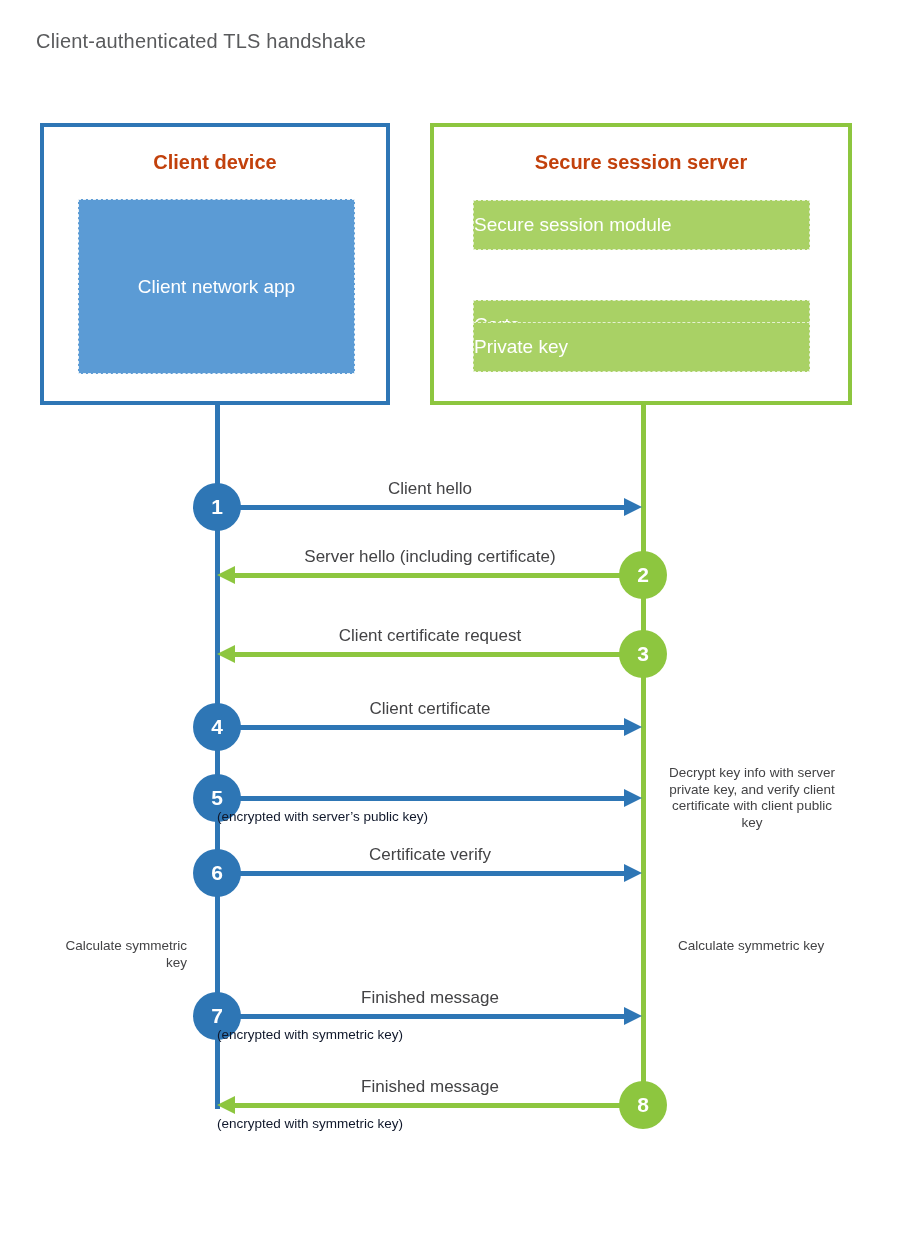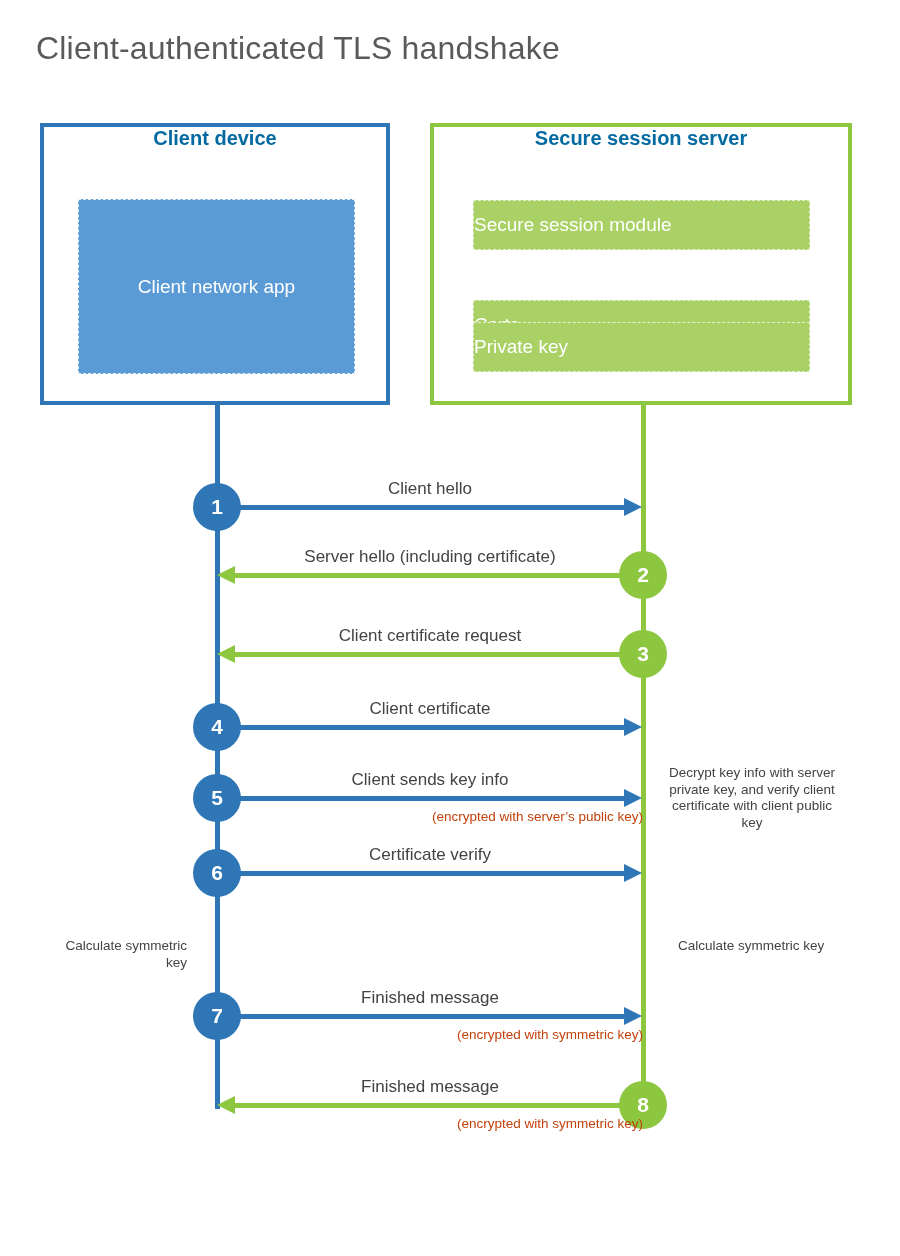--- a/index.html
+++ b/index.html
@@ -8,40 +8,41 @@
   .canvas {
     position: relative;
     width: 900px;
     height: 1256px;
     background: #ffffff;
     overflow: hidden;
   }
   .page-title {
     position: absolute;
     left: 36px; top: 30px;
-    font-size: 32px;
+    font-size: 20px;
     font-weight: 300;
     color: #595a5c;
     letter-spacing: 0.2px;
     text-align: center;
   }
   
   .actor-box {
     position: absolute;
     top: 123px;
     height: 282px;
     background: #ffffff;
   }
   .client-box { left: 40px; width: 350px; border: 4px solid #2e76b5; }
   .server-box { left: 430px; width: 422px; border: 4px solid #8dc63f; }
   .actor-title {
+    margin-top: 24px;
     text-align: center;
     font-size: 20px;
     font-weight: bold;
-    color: #0369a1;
+    color: #c2410c;
   }
   .app-box {
     position: absolute;
     left: 34px; top: 72px;
     width: 277px; height: 175px;
     background: #5b9bd5;
     border: 1px dashed rgba(255,255,255,0.85);
     display: flex; align-items: center; justify-content: center;
   }
   .app-box .app-label {
@@ -100,23 +101,23 @@
   .msg-label {
     position: absolute;
     left: 217px; width: 426px;
     text-align: center;
     font-size: 17px;
     color: #434345;
   }
   .msg-sub {
     position: absolute;
     left: 217px; width: 426px;
-    text-align: right;
+    text-align: left;
     font-size: 13.5px;
-    color: #c2410c;
+    color: #0f172a;
   }
   
   .side-note {
     position: absolute;
     font-size: 13.5px;
     line-height: 16.5px;
     color: #434345;
   }
   .note-decrypt { left: 668px; top: 765px; width: 168px; text-align: center; }
   .note-calc-left { left: 47px; top: 938px; width: 140px; text-align: right; }
@@ -159,21 +160,20 @@
   <div class="msg-label" style="top:626px">Client certificate request</div>
   <div class="arrow-body green" style="top:651.5px"></div>
   <div class="arrow-head left" style="top:645px"></div>
   <div class="num-circle green" style="left:619px; top:630px">3</div>
 
   <div class="msg-label" style="top:699px">Client certificate</div>
   <div class="arrow-body blue" style="top:724.5px"></div>
   <div class="arrow-head right" style="top:718px"></div>
   <div class="num-circle blue" style="left:193px; top:703px">4</div>
 
-  <div class="msg-label" style="top:770px">Client sends key info</div>
   <div class="arrow-body blue" style="top:795.5px"></div>
   <div class="arrow-head right" style="top:789px"></div>
   <div class="num-circle blue" style="left:193px; top:774px">5</div>
   <div class="msg-sub" style="top:809px">(encrypted with server’s public key)</div>
 
   <div class="msg-label" style="top:845px">Certificate verify</div>
   <div class="arrow-body blue" style="top:870.5px"></div>
   <div class="arrow-head right" style="top:864px"></div>
   <div class="num-circle blue" style="left:193px; top:849px">6</div>
 

